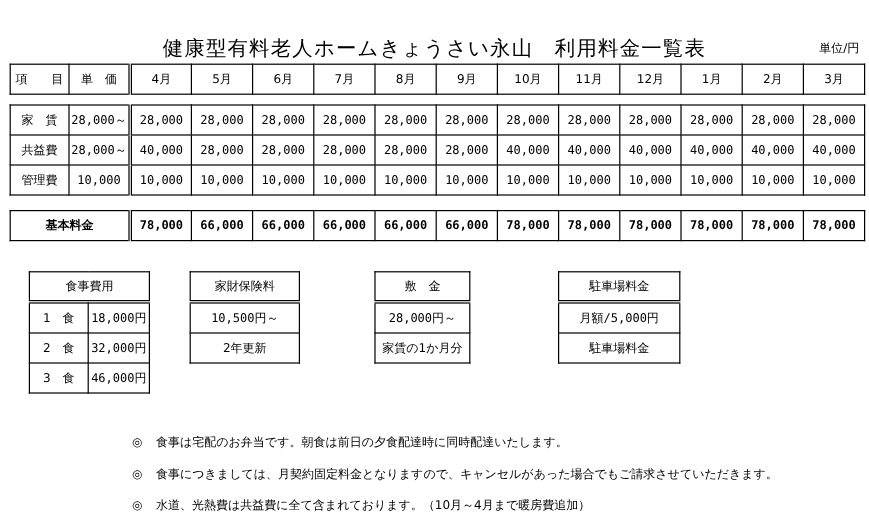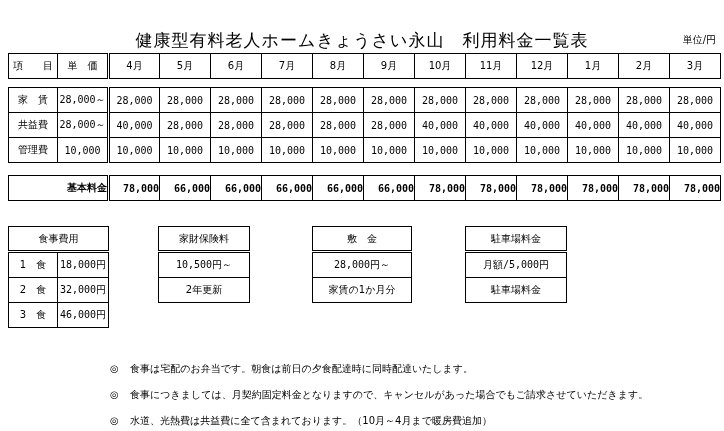--- a/index.html
+++ b/index.html
@@ -3,21 +3,21 @@
 <meta charset="utf-8">
 <style>
   html,body{margin:0;padding:0;background:#fff;}
   body{width:724px;height:431px;position:relative;overflow:hidden;font-family:"DejaVu Sans","Liberation Sans",sans-serif;color:#000;}
   .title{position:absolute;left:0;top:5px;width:724px;text-align:center;font-size:17px;letter-spacing:1px;font-family:"DejaVu Sans",sans-serif;font-weight:normal;margin-top:24px;}
   .unit{position:absolute;right:8px;top:33px;font-size:10px;}
   table{border-collapse:collapse;position:absolute;table-layout:fixed;}
   td{border:1px solid #000;font-size:10px;text-align:center;padding:0;height:24px;white-space:nowrap;overflow:hidden;}
   .dbl{border-right:3px double #000;}
   .num{font-family:"DejaVu Sans Mono","Liberation Mono",monospace;font-size:10px;}
-  .bold{font-weight:bold;text-align:right;}
+  .bold{font-weight:bold;}
   #hdr{left:8px;top:53px;width:712px;}
   #data{left:8px;top:87px;width:712px;}
   #total{left:8px;top:175px;width:712px;}
   .lbl-left{text-align:left;padding-left:4px;}
   .box{position:absolute;border-collapse:collapse;}
   .box td{height:24px;}
   .box .head td{border-bottom:3px double #000;height:23px;}
   .notes{position:absolute;left:110px;font-size:10px;}
   .notes .mark{display:inline-block;width:20px;}
 </style>
@@ -128,21 +128,21 @@
     <td class="num bold">78,000</td>
     <td class="num bold">78,000</td>
     <td class="num bold">78,000</td>
     <td class="num bold">78,000</td>
     <td class="num bold">78,000</td>
     <td class="num bold">78,000</td>
   </tr>
 </tbody>
   </table>
 
-<table class="box" style="left:8px;top:226px;width:100px;padding-left:36px;">
+<table class="box" style="left:24px;top:226px;width:100px;padding-left:36px;">
   <colgroup>
       <col style="width:49px">
       <col style="width:51px">
     </colgroup>
   <tbody>
       <tr class="head">
         <td colspan="2">食事費用</td>
       </tr>
   <tr>
     <td>1　食</td>
@@ -166,21 +166,21 @@
       </tr>
   <tr>
         <td class="num">10,500円～</td>
       </tr>
   <tr>
         <td>2年更新</td>
       </tr>
 </tbody>
   </table>
 
-<table class="box" style="left:312px;top:226px;width:100px;">
+<table class="box" style="left:312px;top:226px;width:80px;">
   <tbody>
       <tr class="head">
         <td>敷　金</td>
       </tr>
   <tr>
         <td class="num">28,000円～</td>
       </tr>
   <tr>
         <td>家賃の1か月分</td>
       </tr>

